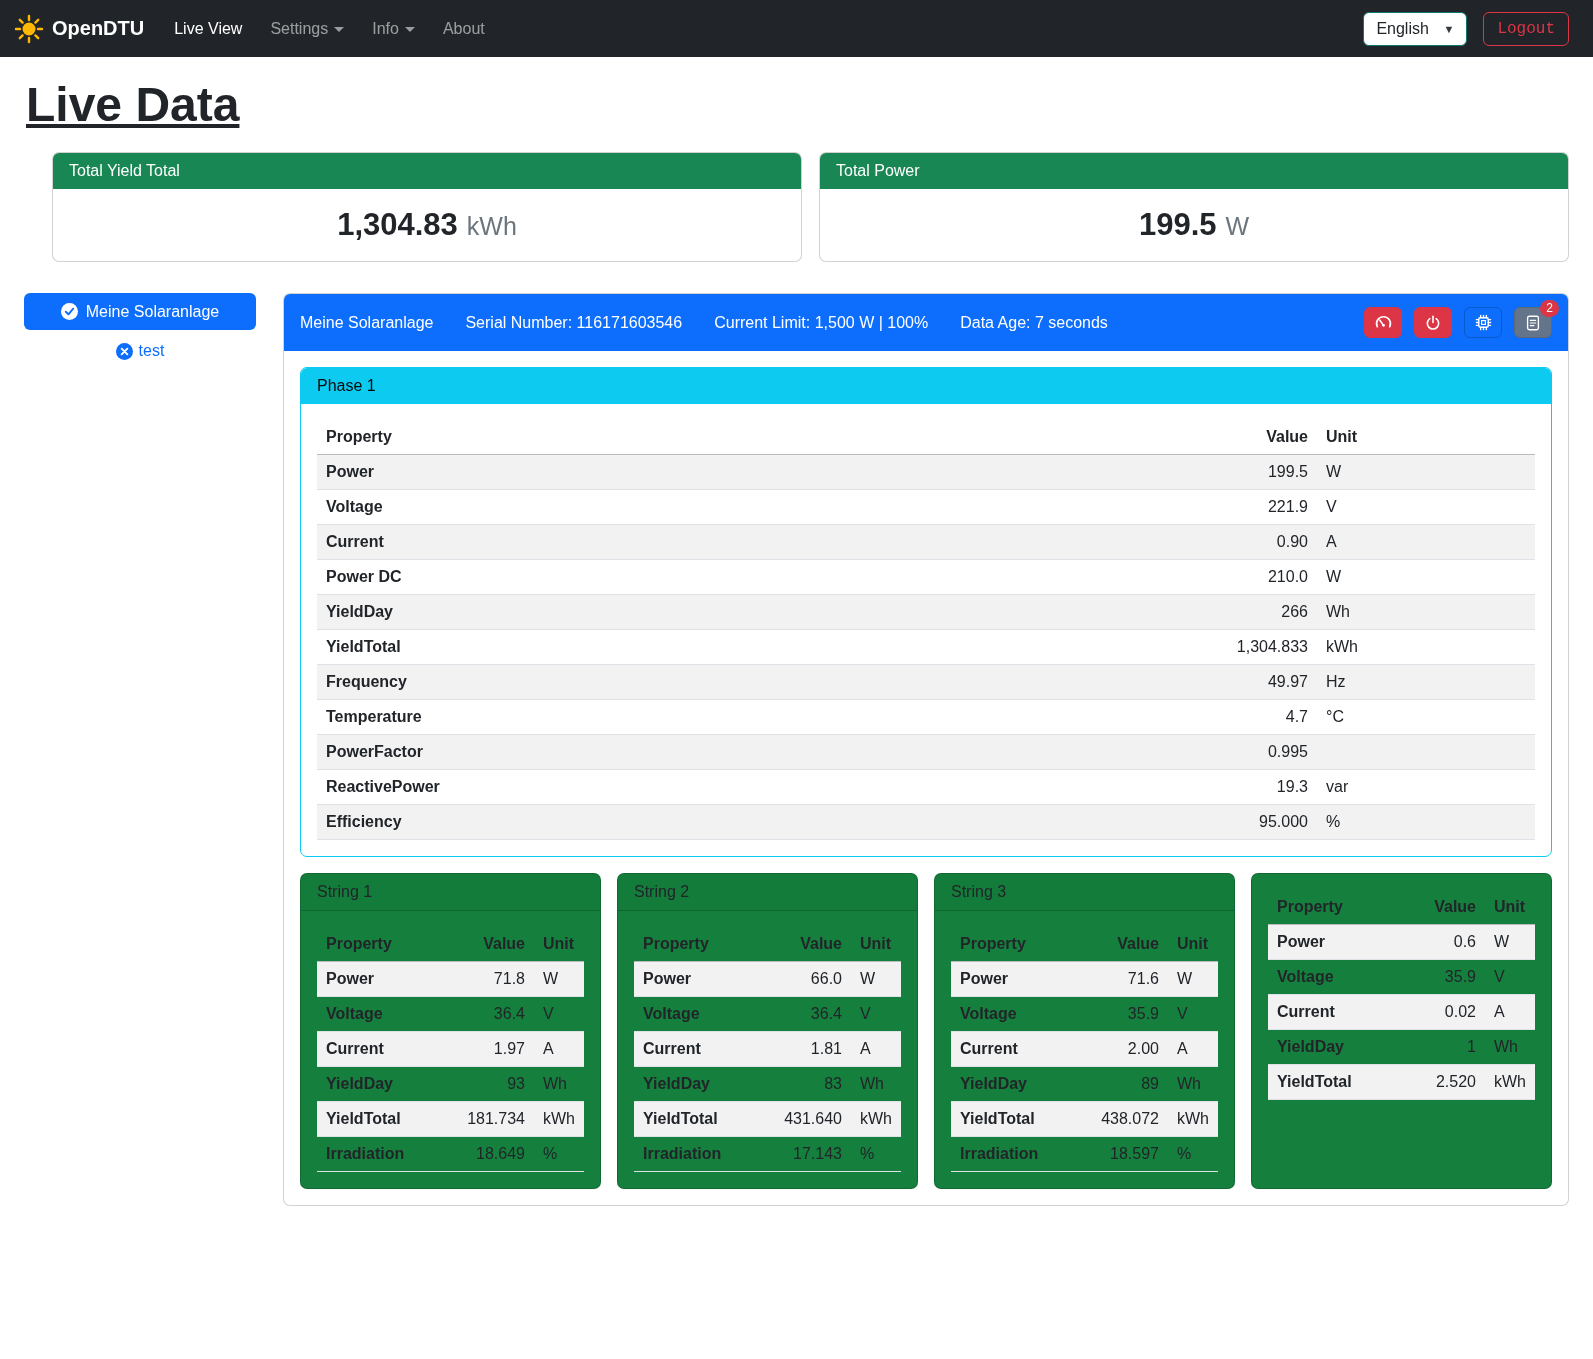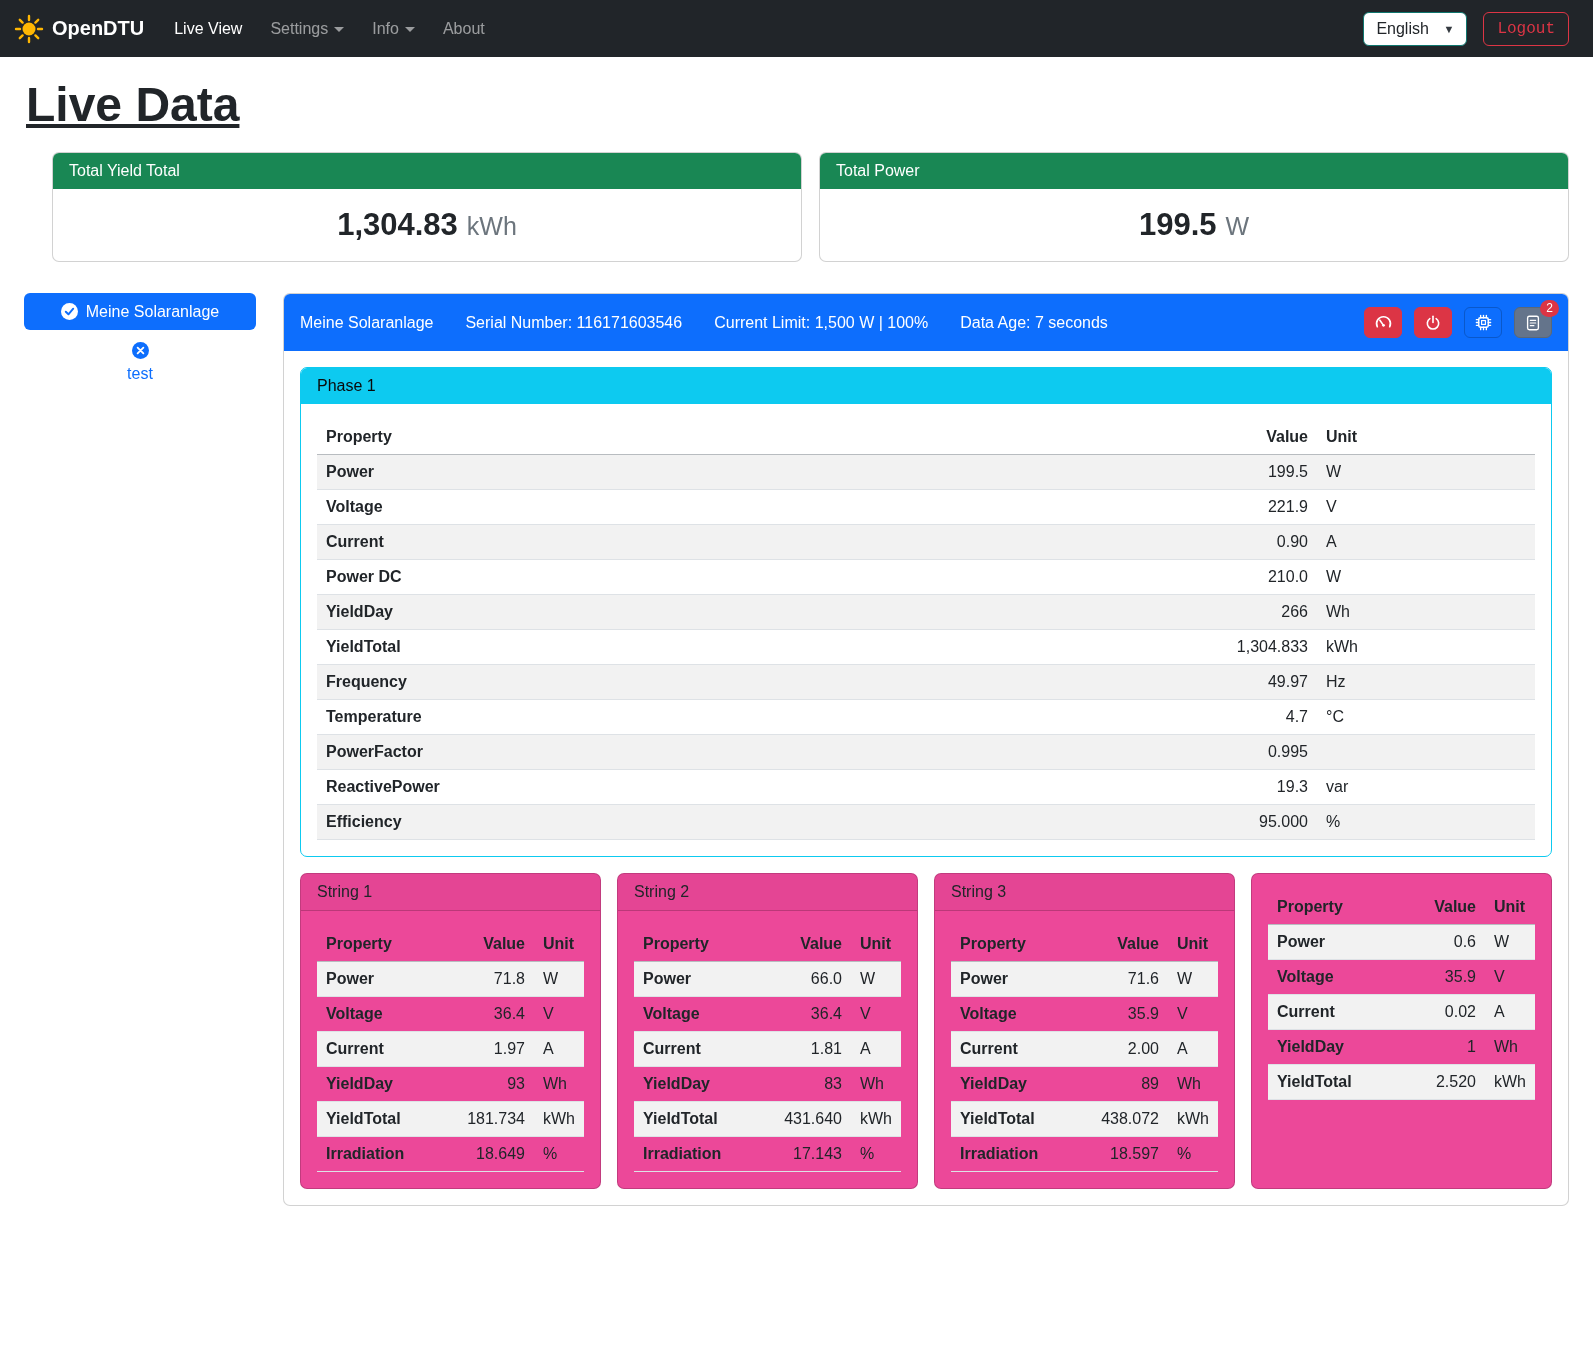--- a/index.html
+++ b/index.html
@@ -84,21 +84,20 @@
     width: 100%; height: 37px; border: none; border-radius: 6px;
     background: #0d6efd; color: #fff; font-size: 16px; font-family: inherit;
     display: flex; align-items: center; justify-content: center; gap: 8px;
     cursor: pointer;
   }
   .inv-btn-inactive {
     width: 100%; margin-top: 11px; border: none; background: transparent;
     color: #0d6efd; font-size: 16px; font-family: inherit;
     display: flex; align-items: center; justify-content: center; gap: 6px;
     cursor: pointer;
-    flex-direction: column;
   }
 
   
   .panel {
     flex: 1; border: 1px solid rgba(0,0,0,.175); border-radius: 7px;
     background: #fff; overflow: hidden;
   }
   .panel-header {
     background: #0d6efd; color: #fff;
     display: flex; align-items: center; gap: 32px;
@@ -137,21 +136,21 @@
   table.data-table .val, table.data-table thead th.h-val { text-align: right; }
   .phase-card col.c-val { width: 130px; }
   .phase-card col.c-unit { width: 218px; }
   .string-card col.c-prop { width: 112px; }
   .string-card col.c-unit { width: 48px; }
 
   
   .strings-row { display: flex; gap: 16px; margin-top: 16px; align-items: stretch; }
   .string-card {
     flex: 1; border: 1px solid rgba(0,0,0,.175); border-radius: 7px;
-    background: #ec4899; overflow: hidden;
+    background: #15803d; overflow: hidden;
   }
   .string-card .head {
     background: rgba(0,0,0,.03); padding: 9px 16px; font-size: 16px;
     border-bottom: 1px solid rgba(0,0,0,.175);
   }
   .string-card .body { padding: 16px; }
 
   .icon-svg { display: block; }
 </style>
 </head>

